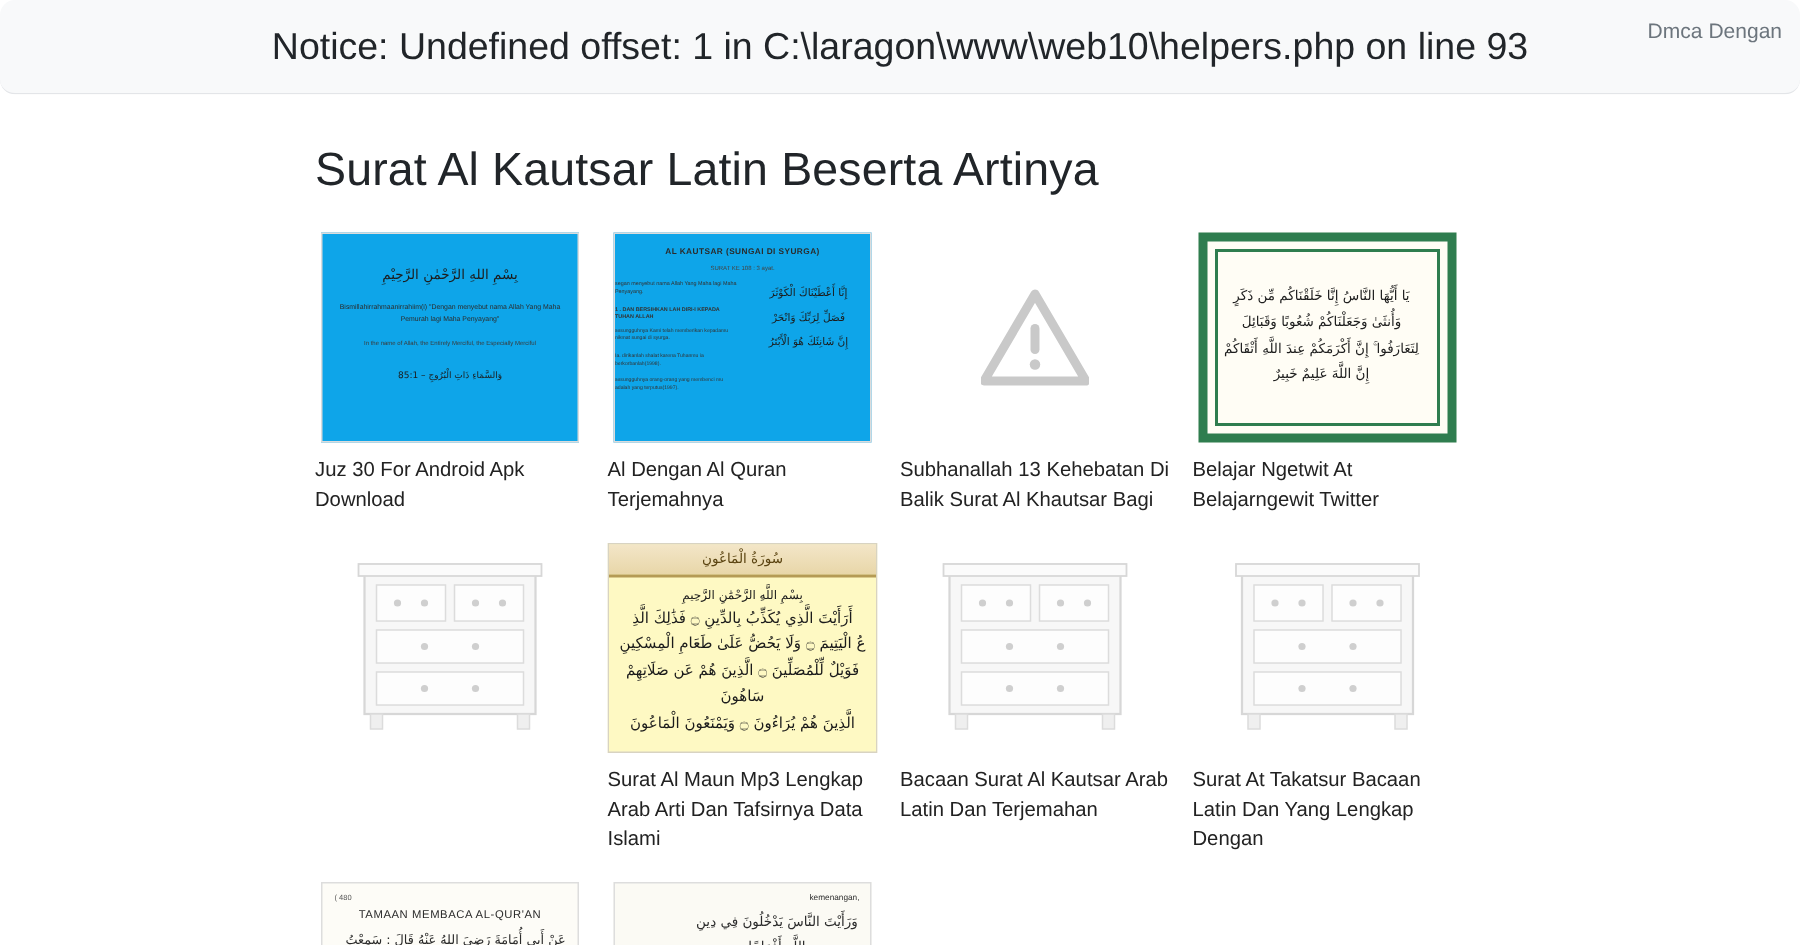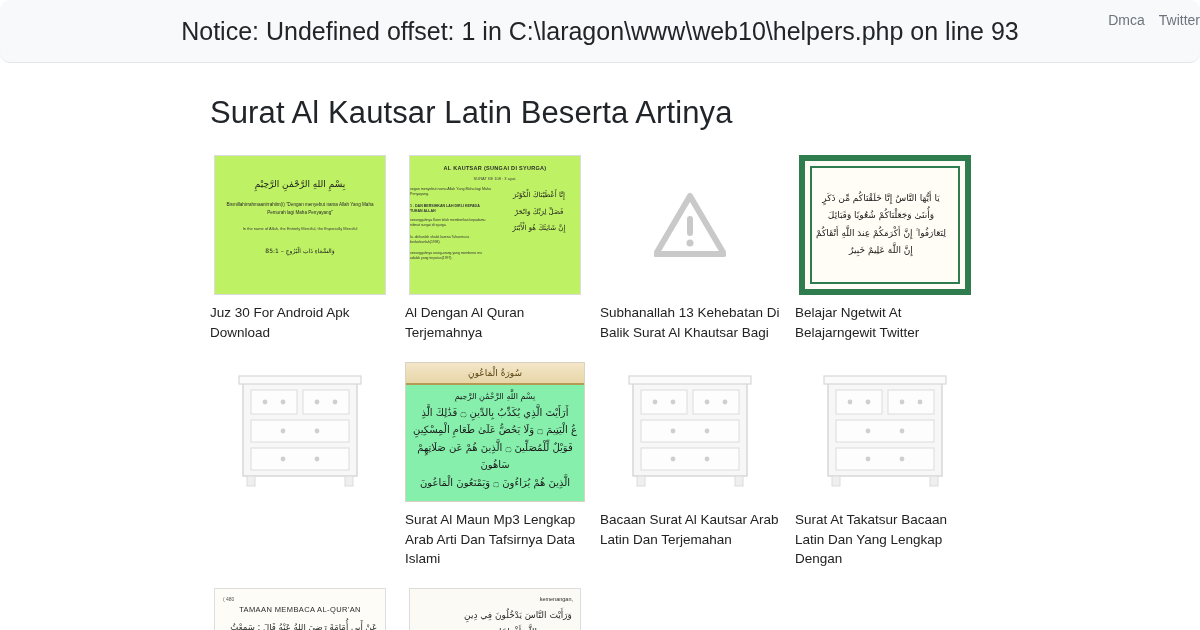--- a/index.html
+++ b/index.html
@@ -24,24 +24,24 @@
     border-radius: 10px;
   }
   .notice-text {
     font-size: 25px;
     color: #212529;
     font-family: "Liberation Sans", sans-serif;
     white-space: nowrap;
   }
   .top-links {
     position: absolute;
-    right: 0px;
+    right: 12px;
     top: 12px;
     display: flex;
-    gap: 14px;
+    gap: 4px;
     align-items: flex-end;
     font-size: 14px;
     color: #6c757d;
   }
   .top-links a {
     color: #6c757d;
     text-decoration: none;
     white-space: nowrap;
   }
 
@@ -86,21 +86,21 @@
     line-height: 1.45;
     color: #222222;
     margin-top: 7px;
     width: 180px;
   }
 
   
   .doc-scan {
     width: 172px;
     height: 140px;
-    background: #bef264;
+    background: #0ea5e9;
     border: 1px solid #dcdcdc;
     box-sizing: border-box;
     padding: 8px 0;
     font-size: 4.2px;
     color: #333;
     line-height: 1.5;
     overflow: hidden;
   }
 
   .arabic {
@@ -142,21 +142,21 @@
   }
   .framed-inner .arabic {
     font-size: 9px;
     line-height: 1.9;
     color: #1d1d1d;
   }
 
   .mushaf {
     width: 208px;
     height: 140px;
-    background: #86efac;
+    background: #fef9c3;
     border: 1px solid #d8d3c2;
     box-sizing: border-box;
   }
   .mushaf-head {
     height: 20px;
     background: linear-gradient(#f3e6c8, #e8d6a8);
     border-bottom: 2px solid #b59b55;
     display: flex;
     align-items: center;
     justify-content: center;
@@ -248,21 +248,21 @@
     margin-left: 46px;
   }
 </style>
 </head>
 <body>
 
 <div class="notice-bar">
   <div class="notice-text">Notice: Undefined offset: 1 in C:\laragon\www\web10\helpers.php on line 93</div>
   <div class="top-links">
     <a href="#">Dmca</a>
-    <a href="#">Twitter</a>
+    <a href="#">Dengan</a>
   </div>
 </div>
 
 <div class="page">
   <div class="content">
 
     <h1 class="page-title">Surat Al Kautsar Latin Beserta Artinya</h1>
 
     <div class="grid">
 

